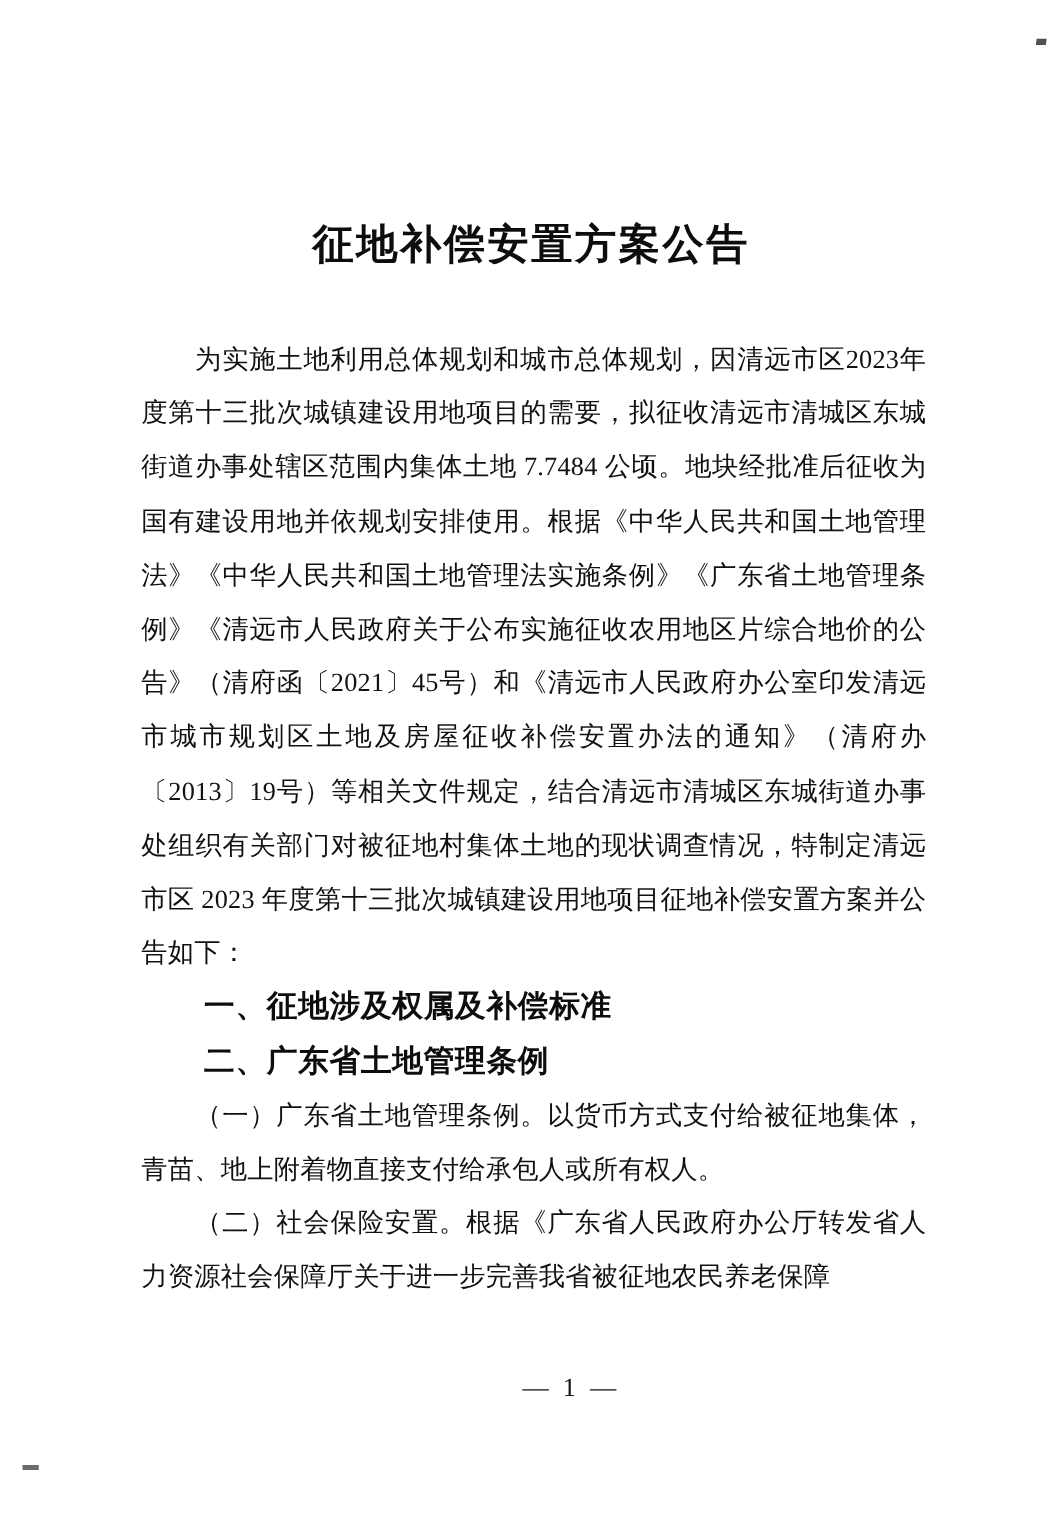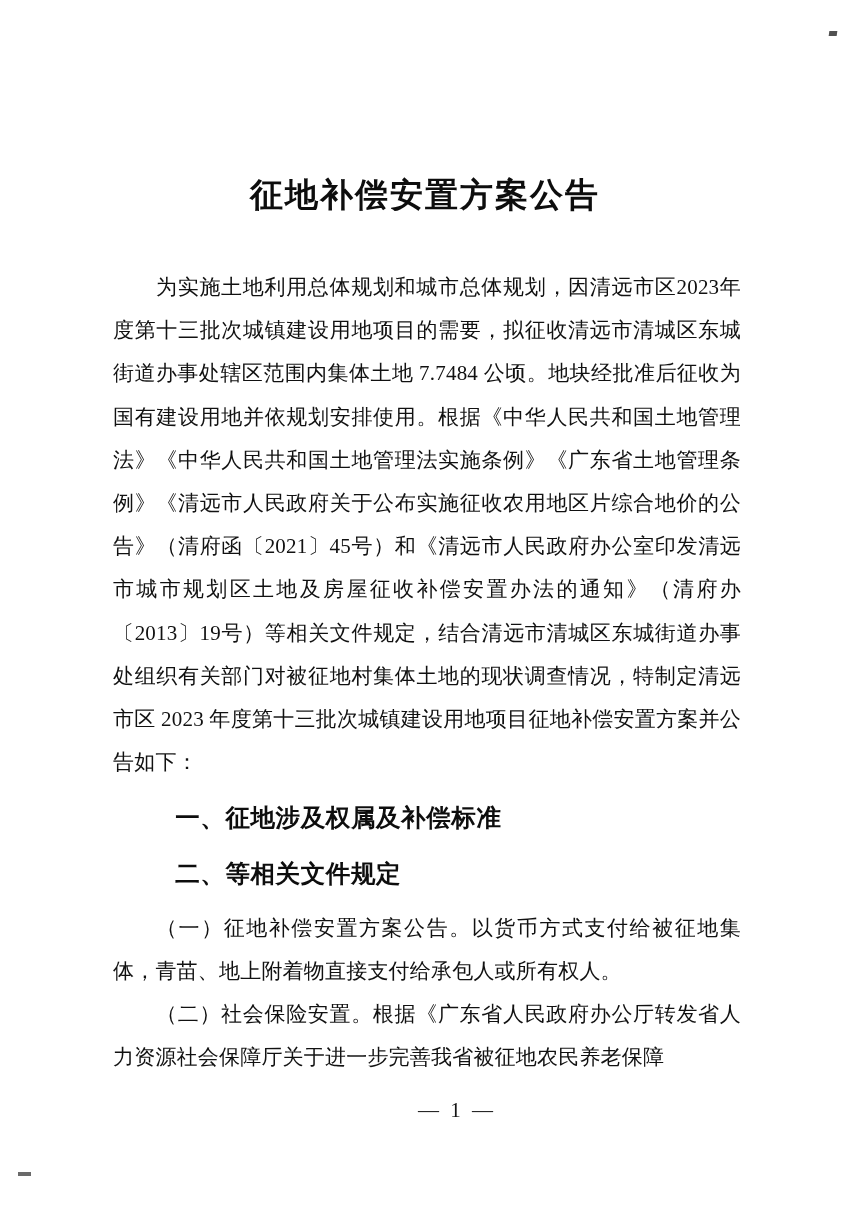--- a/index.html
+++ b/index.html
@@ -79,21 +79,21 @@
   }
 
   .heading {
     font-family: "Liberation Sans", "DejaVu Sans", sans-serif;
     font-weight: 700;
     font-size: 24.5px;
     line-height: 43.2px;
     color: #0d0d0d;
     text-indent: 2.05em;
     letter-spacing: 0.6px;
-    margin: 12px;
+    margin: 0;
   }
 
   .page-number {
     position: absolute;
     left: 0;
     right: 0;
     top: 1098px;
     text-align: center;
     font-size: 21px;
     color: #141414;
@@ -113,23 +113,23 @@
 
   <div class="doc-title">征地补偿安置方案公告</div>
 
   <div class="body-block">
 
     <p class="para indent">为实施土地利用总体规划和城市总体规划，因清远市区2023年度第十三批次城镇建设用地项目的需要，拟征收清远市清城区东城街道办事处辖区范围内集体土地 7.7484 公顷。地块经批准后征收为国有建设用地并依规划安排使用。根据《中华人民共和国土地管理法》《中华人民共和国土地管理法实施条例》《广东省土地管理条例》《清远市人民政府关于公布实施征收农用地区片综合地价的公告》（清府函〔2021〕45号）和《清远市人民政府办公室印发清远市城市规划区土地及房屋征收补偿安置办法的通知》（清府办〔2013〕19号）等相关文件规定，结合清远市清城区东城街道办事处组织有关部门对被征地村集体土地的现状调查情况，特制定清远市区 2023 年度第十三批次城镇建设用地项目征地补偿安置方案并公告如下：</p>
 
     <p class="heading">一、征地涉及权属及补偿标准</p>
 
 
-    <p class="heading">二、等相关文件规定</p>
+    <p class="heading">二、广东省土地管理条例</p>
 
-    <p class="para indent">（一）征地补偿安置方案公告。以货币方式支付给被征地集体，青苗、地上附着物直接支付给承包人或所有权人。</p>
+    <p class="para indent">（一）广东省土地管理条例。以货币方式支付给被征地集体，青苗、地上附着物直接支付给承包人或所有权人。</p>
 
     <p class="para indent">（二）社会保险安置。根据《广东省人民政府办公厅转发省人力资源社会保障厅关于进一步完善我省被征地农民养老保障</p>
 
   </div>
 
   <div class="page-number">— 1 —</div>
 
 </div>
 
 </body></html>

